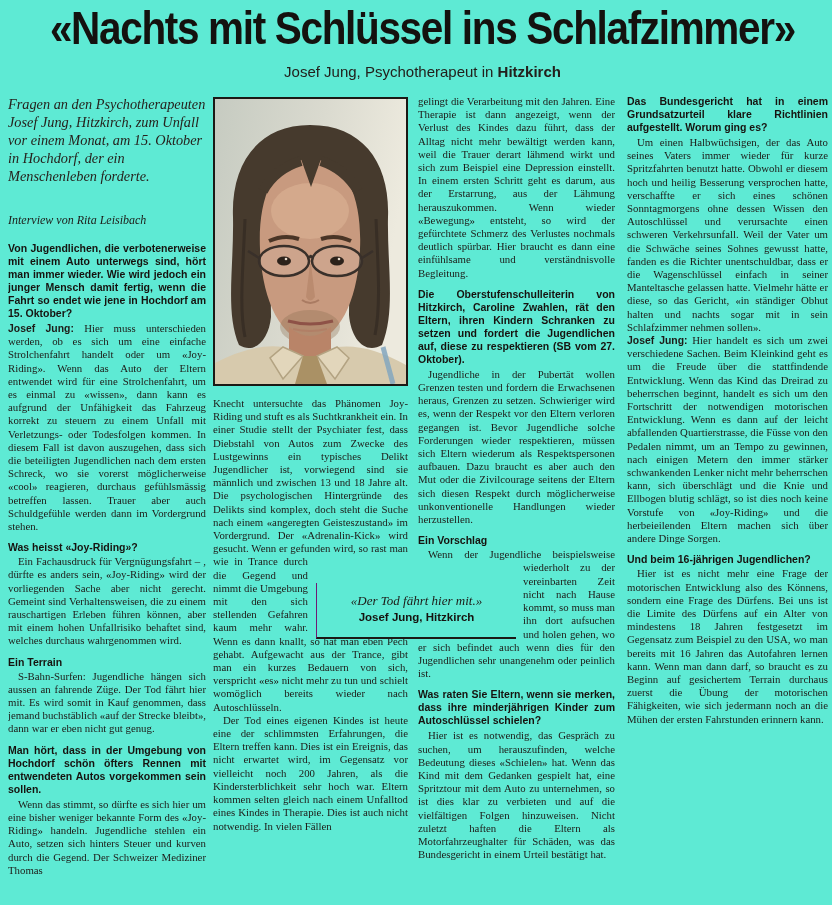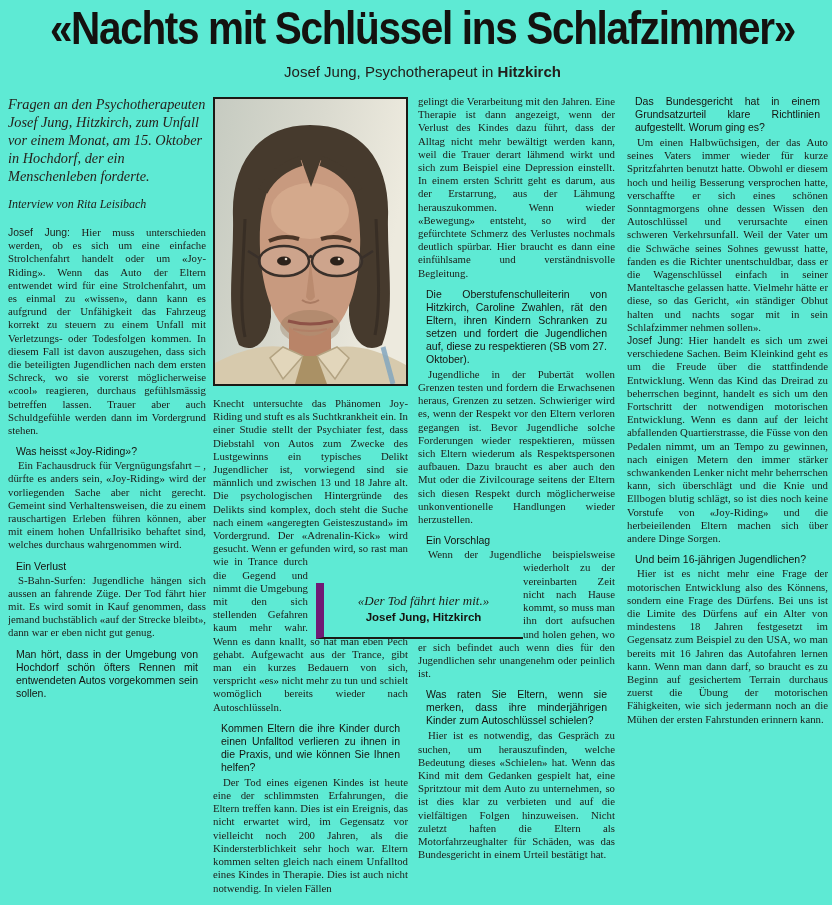--- a/index.html
+++ b/index.html
@@ -26,45 +26,45 @@
     font-family:"Liberation Serif", serif; font-size:10.8px; line-height:13.2px;
     text-align:justify; hyphens:auto; -webkit-hyphens:auto;
   }
   .col1 { left:8px;   width:198px; }
   .col2 { left:213px; width:195px; }
   .col3 { left:418px; width:197px; }
   .col4 { left:627px; width:201px; }
   p { margin:0; }
   .lead {
     font-family:"Liberation Serif", serif; font-style:italic;
-    font-size:14.3px; line-height:18px; text-align:left; margin:0 0 13px;
+    font-size:14.3px; line-height:18px; text-align:left; margin:0 0 29px;
     color:#26221d;
   }
   .byline {
     font-family:"Liberation Serif", serif; font-style:italic;
     font-size:12px; line-height:13px; text-align:left; margin:0 0 15px;
   }
   .q, .h {
-    font-family:"Liberation Sans", sans-serif; font-weight:400;
+    font-family:"Liberation Sans", sans-serif; font-weight:700;
     font-size:10.5px; line-height:13px; color:#16130f;
-    margin:8px 8px 2px; text-align:justify;
+    margin:8px 0 2px; text-align:justify;
   }
   .h { margin-bottom:1px; }
   .indent { text-indent:10px; }
-  .speaker { font-family:"Liberation Sans", sans-serif; font-weight:400; font-size:10.4px;margin-top:40px; }
+  .speaker { font-family:"Liberation Sans", sans-serif; font-weight:700; font-size:10.4px;margin-top:40px; }
   .photo {
     width:191px; height:285px; border:2px solid #1b1915;
     margin:2px 0 11px; background:#d9dad0; overflow:hidden;
   }
   .photo svg { display:block; }
   .cut-r { float:right; width:94px; height:68px; margin-left:6px; }
   .cut-l { float:left;  width:99px; height:70px; margin-right:6px; }
   .pullquote {
     position:absolute; left:316px; top:583px; width:199px; height:50px;
-    border-left:8px solid #701a75; border-bottom:2px solid #1b1915;
+    border-left:1px solid #701a75; border-bottom:2px solid #1b1915;
     display:flex; flex-direction:column; justify-content:center; align-items:center;
     gap:3px; padding-bottom:4px; z-index:5; background:transparent;
   }
   .pq-text {
     font-family:"Liberation Serif", serif; font-style:italic;
     font-size:13px; line-height:14px; text-align:center; color:#1d1a16;
   }
   .pq-attr {
     font-family:"Liberation Sans", sans-serif; font-weight:700;
     font-size:11.5px; line-height:12px; text-align:right; color:#16130f;
@@ -77,26 +77,28 @@
 
   <h1 class="headline">«Nachts mit Schlüssel ins Schlafzimmer»</h1>
 
   <div class="subhead">
     <span>Josef Jung, Psychotherapeut in </span><span class="loc">Hitzkirch</span>
   </div>
 
   <div class="col col1">
     <p class="lead">Fragen an den Psychotherapeuten Josef Jung, Hitzkirch, zum Unfall vor einem Monat, am 15. Oktober in Hochdorf, der ein Menschenleben forderte.</p>
     <p class="byline">Interview von Rita Leisibach</p>
+    <p class="q">Von Jugendlichen, die verbotenerweise mit einem Auto unterwegs sind, hört man immer wieder. Wie wird jedoch ein junger Mensch damit fertig, wenn die Fahrt so endet wie jene in Hochdorf am 15. Oktober?</p>
     <p><span class="speaker">Josef Jung:</span><span> Hier muss unterschieden werden, ob es sich um eine einfache Strolchenfahrt handelt oder um «Joy-Riding». Wenn das Auto der Eltern entwendet wird für eine Strolchenfahrt, um es einmal zu «wissen», dann kann es aufgrund der Unfähigkeit das Fahrzeug korrekt zu steuern zu einem Unfall mit Verletzungs- oder Todesfolgen kommen. In diesem Fall ist davon auszugehen, dass sich die beteiligten Jugendlichen nach dem ersten Schreck, wo sie vorerst möglicherweise «cool» reagieren, durchaus gefühlsmässig betreffen lassen. Trauer aber auch Schuldgefühle werden dann im Vordergrund stehen.</span></p>
     <p class="h">Was heisst «Joy-Riding»?</p>
     <p class="indent">Ein Fachausdruck für Vergnügungsfahrt – , dürfte es anders sein, «Joy-Riding» wird der vorliegenden Sache aber nicht gerecht. Gemeint sind Verhaltensweisen, die zu einem rauschartigen Erleben führen können, aber mit einem hohen Unfallrisiko behaftet sind, welches durchaus wahrgenommen wird.</p>
-    <p class="h">Ein Verlust</p>
+    <p class="h">Ein Terrain</p>
     <p class="indent">S-Bahn-Surfen: Jugendliche hängen sich aussen an fahrende Züge. Der Tod fährt hier mit. Es wird somit in Kauf genommen, dass jemand buchstäblich «auf der Strecke bleibt», dann war er eben nicht gut genug.</p>
     <p class="q">Man hört, dass in der Umgebung von Hochdorf schön öfters Rennen mit entwendeten Autos vorgekommen sein sollen.</p>
+    <p class="indent">Wenn das stimmt, so dürfte es sich hier um eine bisher weniger bekannte Form des «Joy-Riding» handeln. Jugendliche stehlen ein Auto, setzen sich hinters Steuer und kurven durch die Gegend. Der Schweizer Mediziner Thomas</p>
   </div>
 
   <div class="col col2">
     <div class="photo">
       <svg width="191" height="285" viewBox="0 0 191 285">
         <defs>
           <linearGradient id="bg" x1="0" y1="0" x2="1" y2="0.25">
             <stop offset="0" stop-color="#c6cbc1"></stop>
             <stop offset="0.55" stop-color="#dadacf"></stop>
             <stop offset="1" stop-color="#edeade"></stop>
@@ -137,21 +139,20 @@
 
         <path d="M0,285 L0,264 Q38,244 68,248 L78,253 Q95,264 112,253 L122,248 Q152,244 191,266 L191,285 Z" fill="#d7caad"></path>
         <path d="M68,248 L88,257 L68,280 L55,259 Z" fill="#e2d6bb" stroke="#b3a382" stroke-width="1.5"></path>
         <path d="M122,248 L102,257 L120,280 L134,259 Z" fill="#e2d6bb" stroke="#b3a382" stroke-width="1.5"></path>
         <path d="M88,257 L102,257 L112,285 L80,285 Z" fill="#aa9165"></path>
         <path d="M168,248 L178,285" stroke="#84a7bf" stroke-width="5" opacity="0.85"></path>
       </svg>
     </div>
     <p><span>Knecht untersuchte das Phänomen Joy-Riding und stuft es als Suchtkrankheit ein. In einer Studie stellt der Psychiater fest, dass Diebstahl von Autos zum Zwecke des Lustgewinns ein typisches Delikt Jugendlicher ist, vorwiegend sind sie männlich und zwischen 13 und 18 Jahre alt. Die psychologischen Hintergründe des Delikts sind komplex, doch steht die Suche nach einem «angeregten Geisteszustand» im Vordergrund. Der «Adrenalin-Kick» wird gesucht. Wenn er gefunden wird, so rast man wie in</span><span class="cut-r"></span>
       <span>Trance durch die Gegend und nimmt die Umgebung mit den sich stellenden Gefahren kaum mehr wahr. Wenn es dann knallt, so hat man eben Pech gehabt. Aufgewacht aus der Trance, gibt man ein kurzes Bedauern von sich, verspricht «es» nicht mehr zu tun und schielt womöglich bereits wieder nach Autoschlüsseln.</span></p>
-    <p class="q">Kommen Eltern die ihre Kinder durch einen Unfalltod verlieren zu ihnen in die Praxis, und wie können Sie Ihnen helfen?</p>
     <p class="indent">Der Tod eines eigenen Kindes ist heute eine der schlimmsten Erfahrungen, die Eltern treffen kann. Dies ist ein Ereignis, das nicht erwartet wird, im Gegensatz vor vielleicht noch 200 Jahren, als die Kindersterblichkeit sehr hoch war. Eltern kommen selten gleich nach einem Unfalltod eines Kindes in Therapie. Dies ist auch nicht notwendig. In vielen Fällen</p>
   </div>
 
   <div class="col col3">
     <p>gelingt die Verarbeitung mit den Jahren. Eine Therapie ist dann angezeigt, wenn der Verlust des Kindes dazu führt, dass der Alltag nicht mehr bewältigt werden kann, weil die Trauer derart lähmend wirkt und sich zum Beispiel eine Depression einstellt. In einem ersten Schritt geht es darum, aus der Erstarrung, aus der Lähmung herauszukommen. Wenn wieder «Bewegung» entsteht, so wird der gefürchtete Schmerz des Verlustes nochmals deutlich spürbar. Hier braucht es dann eine einfühlsame und verständnisvolle Begleitung.</p>
     <p class="q">Die Oberstufenschulleiterin von Hitzkirch, Caroline Zwahlen, rät den Eltern, ihren Kindern Schranken zu setzen und fordert die Jugendlichen auf, diese zu respektieren (SB vom 27. Oktober).</p>
     <p class="indent">Jugendliche in der Pubertät wollen Grenzen testen und fordern die Erwachsenen heraus, Grenzen zu setzen. Schwieriger wird es, wenn der Respekt vor den Eltern verloren gegangen ist. Bevor Jugendliche solche Forderungen wieder respektieren, müssen sich Eltern wiederum als Respektspersonen aufbauen. Dazu braucht es aber auch den Mut oder die Zivilcourage seitens der Eltern sich diesen Respekt durch möglicherweise unkonventionelle Handlungen wieder herzustellen.</p>
     <p class="h">Ein Vorschlag</p>
     <p class="indent"><span>Wenn der Jugendliche beispielsweise</span><span class="cut-l"></span>
       <span>wiederholt zu der vereinbarten Zeit nicht nach Hause kommt, so muss man ihn dort aufsuchen und holen gehen, wo er sich befindet auch wenn dies für den Jugendlichen sehr unangenehm oder peinlich ist.</span></p>

